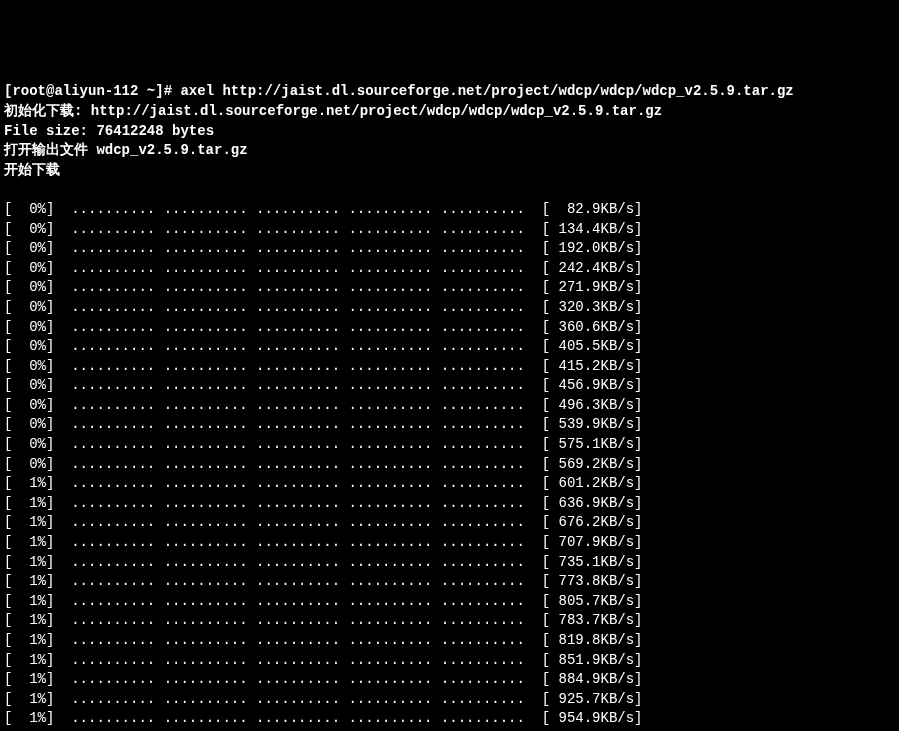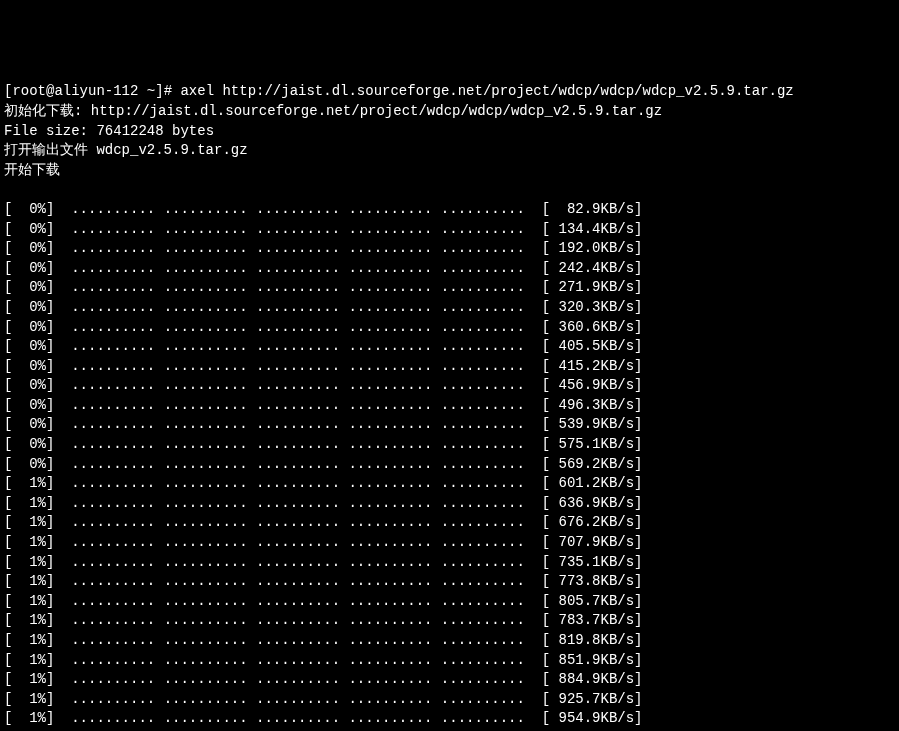--- a/index.html
+++ b/index.html
@@ -14,20 +14,21 @@
       font-size: 14px;
       line-height: 1.4;
       padding: 4px;
       width: 899px;
       height: 731px;
       overflow: hidden;
       white-space: pre;
     }
     .terminal-line {
       display: block;
+      font-weight: bold;
     }
     .progress-row {
       display: block;
     }
   </style>
 </head>
 <body>
 
 
 

